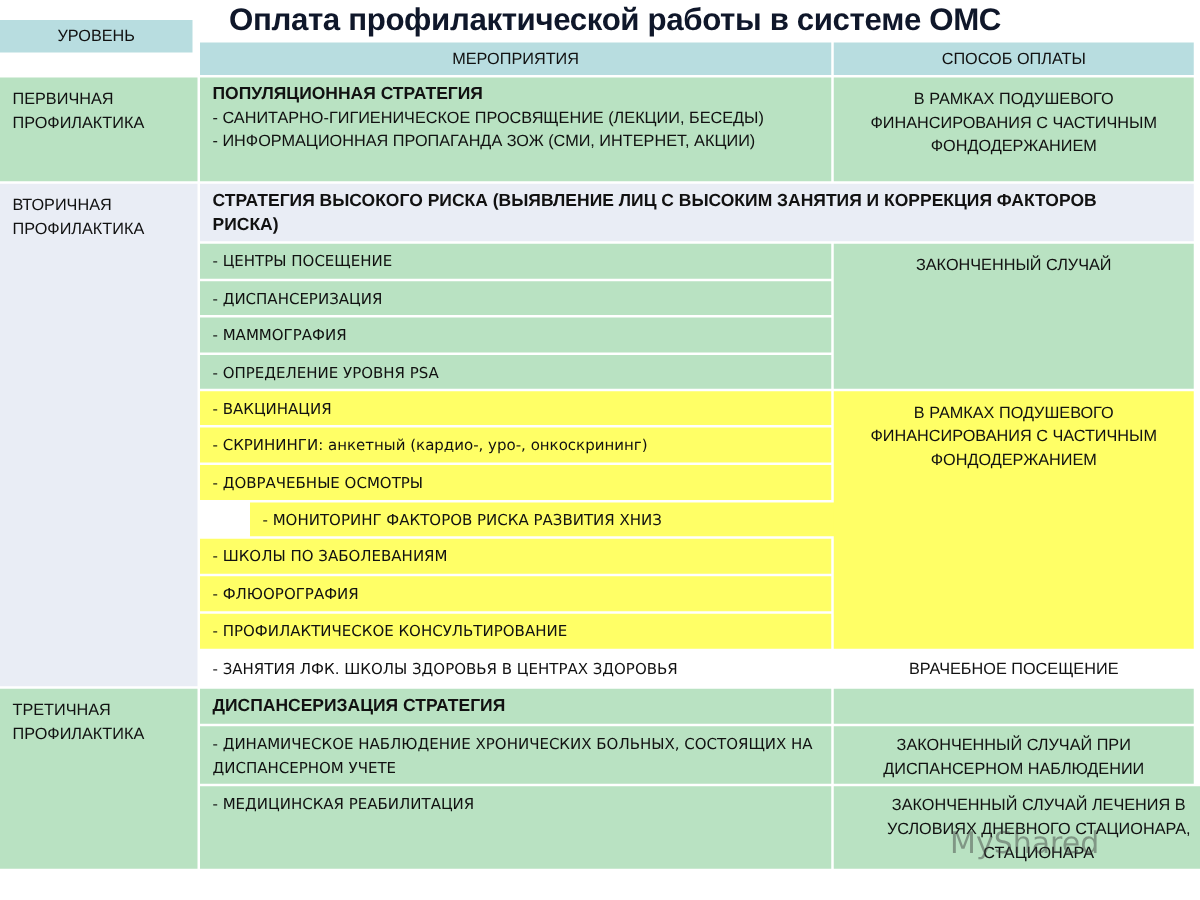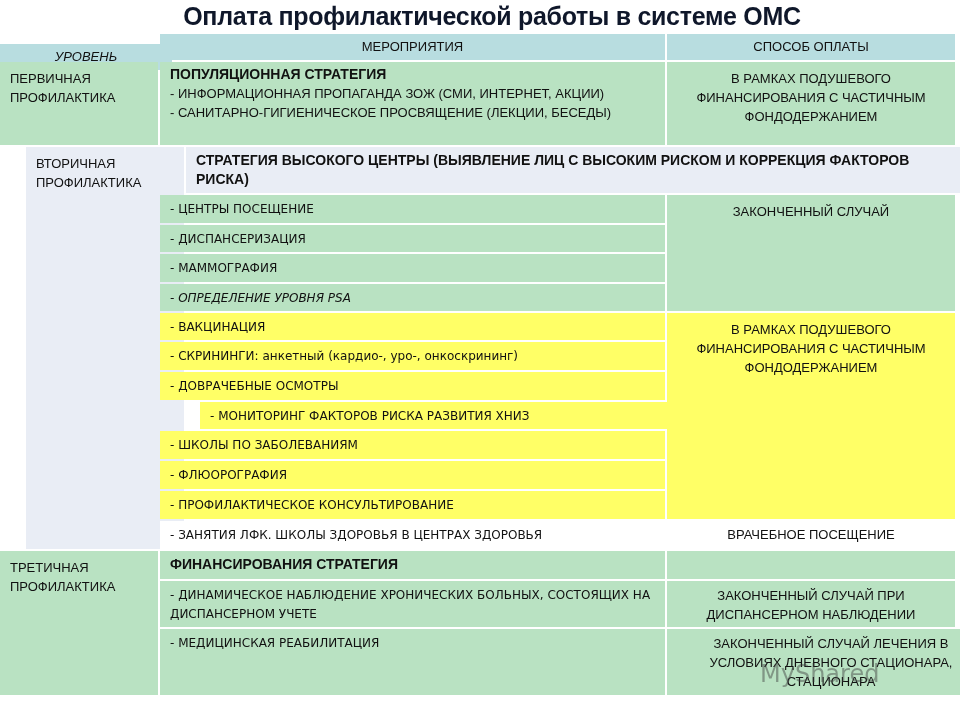--- a/index.html
+++ b/index.html
@@ -14,79 +14,79 @@
       text-align: center; line-height: 32px;
       font-size: 25px; font-weight: bold; color: #0f172a;
       letter-spacing: -0.3px;
     }
     .cell {
       position: absolute; box-sizing: border-box;
       color: #111; font-size: 13px; line-height: 18px;
     }
     .hdr { background: #b8dde0; text-align: center; font-size: 13px; line-height: 26px; color: #111; }
     .green { background: #b9e2c2; }
-    .lav { background: #e9edf5; margin-left: 26px; }
+    .lav { background: #e9edf5; }
     .yellow { background: #ffff66; }
     .white { background: #ffffff; }
     .level { padding: 7px 10px; font-size: 13px; line-height: 19px; }
     .act { padding: 3px 10px; }
     .act .head { font-weight: bold; font-size: 14px; line-height: 19px; }
     .act .sub { font-size: 13px; line-height: 19px; }
     .item { padding: 0 10px; line-height: 28px; font-size: 13px; font-family: "DejaVu Sans", sans-serif; font-size: 12px; }
     .pay { text-align: center; padding: 7px 10px; font-size: 13px; line-height: 19px; }
     .center-line { text-align: center; line-height: 28px; font-size: 13px; }
     .watermark {
       position: absolute; left: 760px; top: 660px; font-size: 24px;
       color: rgba(60,60,60,0.45); font-family: "DejaVu Sans", sans-serif;
       pointer-events: none;
     }
   </style>
 </head>
 <body>
 
 <div class="title">Оплата профилактической работы в системе ОМС</div>
 
-<div class="cell hdr" style="left:0;top:44px;width:172px;height:26px;font-style:italic;">УРОВЕНЬ</div>
+<div class="cell hdr" style="left:0;top:16px;width:154px;height:26px;">УРОВЕНЬ</div>
 <div class="cell hdr" style="left:160px;top:34px;width:505px;height:26px;">МЕРОПРИЯТИЯ</div>
 <div class="cell hdr" style="left:667px;top:34px;width:288px;height:26px;">СПОСОБ ОПЛАТЫ</div>
 
 <div class="cell green level" style="left:0;top:62px;width:158px;height:83px;">ПЕРВИЧНАЯ ПРОФИЛАКТИКА</div>
 <div class="cell green act" style="left:160px;top:62px;width:505px;height:83px;">
   <div class="head">ПОПУЛЯЦИОННАЯ СТРАТЕГИЯ</div>
+  <div class="sub">- САНИТАРНО-ГИГИЕНИЧЕСКОЕ ПРОСВЯЩЕНИЕ (ЛЕКЦИИ, БЕСЕДЫ)</div>
   <div class="sub">- ИНФОРМАЦИОННАЯ ПРОПАГАНДА ЗОЖ (СМИ, ИНТЕРНЕТ, АКЦИИ)</div>
-  <div class="sub">- САНИТАРНО-ГИГИЕНИЧЕСКОЕ ПРОСВЯЩЕНИЕ (ЛЕКЦИИ, БЕСЕДЫ)</div>
 </div>
 <div class="cell green pay" style="left:667px;top:62px;width:288px;height:83px;">В РАМКАХ ПОДУШЕВОГО ФИНАНСИРОВАНИЯ С ЧАСТИЧНЫМ ФОНДОДЕРЖАНИЕМ</div>
 
 <div class="cell lav level" style="left:0;top:147px;width:158px;height:402px;">ВТОРИЧНАЯ ПРОФИЛАКТИКА</div>
 <div class="cell lav act" style="left:160px;top:147px;width:795px;height:46px;padding-top:4px;">
-  <div class="head" style="width:720px;">СТРАТЕГИЯ ВЫСОКОГО ЦЕНТРЫ (ВЫЯВЛЕНИЕ ЛИЦ С ВЫСОКИМ РИСКОМ И КОРРЕКЦИЯ ФАКТОРОВ РИСКА)</div>
+  <div class="head" style="width:720px;">СТРАТЕГИЯ ВЫСОКОГО РИСКА (ВЫЯВЛЕНИЕ ЛИЦ С ВЫСОКИМ ЗАНЯТИЯ И КОРРЕКЦИЯ ФАКТОРОВ РИСКА)</div>
 </div>
 
 <div class="cell green item" style="left:160px;top:195px;width:505px;height:28px;">- ЦЕНТРЫ ПОСЕЩЕНИЕ</div>
 <div class="cell green item" style="left:160px;top:225px;width:505px;height:27px;">- ДИСПАНСЕРИЗАЦИЯ</div>
 <div class="cell green item" style="left:160px;top:254px;width:505px;height:28px;">- МАММОГРАФИЯ</div>
-<div class="cell green item" style="left:160px;top:284px;width:505px;height:27px;font-style:italic;">- ОПРЕДЕЛЕНИЕ УРОВНЯ PSA</div>
+<div class="cell green item" style="left:160px;top:284px;width:505px;height:27px;">- ОПРЕДЕЛЕНИЕ УРОВНЯ PSA</div>
 <div class="cell green pay" style="left:667px;top:195px;width:288px;height:116px;">ЗАКОНЧЕННЫЙ СЛУЧАЙ</div>
 
 <div class="cell yellow item" style="left:160px;top:313px;width:505px;height:27px;">- ВАКЦИНАЦИЯ</div>
 <div class="cell yellow item" style="left:160px;top:342px;width:505px;height:28px;">- СКРИНИНГИ: анкетный (кардио-, уро-, онкоскрининг)</div>
 <div class="cell yellow item" style="left:160px;top:372px;width:505px;height:28px;">- ДОВРАЧЕБНЫЕ ОСМОТРЫ</div>
 <div class="cell yellow item" style="left:160px;top:402px;width:505px;height:27px;margin-left:40px;">- МОНИТОРИНГ ФАКТОРОВ РИСКА РАЗВИТИЯ ХНИЗ</div>
 <div class="cell yellow item" style="left:160px;top:431px;width:505px;height:28px;">- ШКОЛЫ ПО ЗАБОЛЕВАНИЯМ</div>
 <div class="cell yellow item" style="left:160px;top:461px;width:505px;height:28px;">- ФЛЮОРОГРАФИЯ</div>
 <div class="cell yellow item" style="left:160px;top:491px;width:505px;height:28px;">- ПРОФИЛАКТИЧЕСКОЕ КОНСУЛЬТИРОВАНИЕ</div>
 <div class="cell yellow pay" style="left:667px;top:313px;width:288px;height:206px;">В РАМКАХ ПОДУШЕВОГО ФИНАНСИРОВАНИЯ С ЧАСТИЧНЫМ ФОНДОДЕРЖАНИЕМ</div>
 
 <div class="cell white item" style="left:160px;top:521px;width:505px;height:28px;">- ЗАНЯТИЯ ЛФК. ШКОЛЫ ЗДОРОВЬЯ В ЦЕНТРАХ ЗДОРОВЬЯ</div>
 <div class="cell white center-line" style="left:667px;top:521px;width:288px;height:28px;">ВРАЧЕБНОЕ ПОСЕЩЕНИЕ</div>
 
 <div class="cell green level" style="left:0;top:551px;width:158px;height:144px;">ТРЕТИЧНАЯ ПРОФИЛАКТИКА</div>
 <div class="cell green act" style="left:160px;top:551px;width:505px;height:28px;padding-top:4px;">
-  <div class="head">ФИНАНСИРОВАНИЯ СТРАТЕГИЯ</div>
+  <div class="head">ДИСПАНСЕРИЗАЦИЯ СТРАТЕГИЯ</div>
 </div>
 <div class="cell green" style="left:667px;top:551px;width:288px;height:28px;"></div>
 
 <div class="cell green item" style="left:160px;top:581px;width:505px;height:46px;line-height:19px;padding-top:5px;">- ДИНАМИЧЕСКОЕ НАБЛЮДЕНИЕ ХРОНИЧЕСКИХ БОЛЬНЫХ, СОСТОЯЩИХ НА ДИСПАНСЕРНОМ УЧЕТЕ</div>
 <div class="cell green pay" style="left:667px;top:581px;width:288px;height:46px;padding-top:5px;">ЗАКОНЧЕННЫЙ СЛУЧАЙ ПРИ ДИСПАНСЕРНОМ НАБЛЮДЕНИИ</div>
 
 <div class="cell green item" style="left:160px;top:629px;width:505px;height:66px;line-height:19px;padding-top:5px;">- МЕДИЦИНСКАЯ РЕАБИЛИТАЦИЯ</div>
 <div class="cell green pay" style="left:667px;top:629px;width:328px;height:66px;padding-top:5px;">ЗАКОНЧЕННЫЙ СЛУЧАЙ ЛЕЧЕНИЯ В УСЛОВИЯХ ДНЕВНОГО СТАЦИОНАРА, СТАЦИОНАРА</div>
 
 <div class="watermark">MyShared</div>

